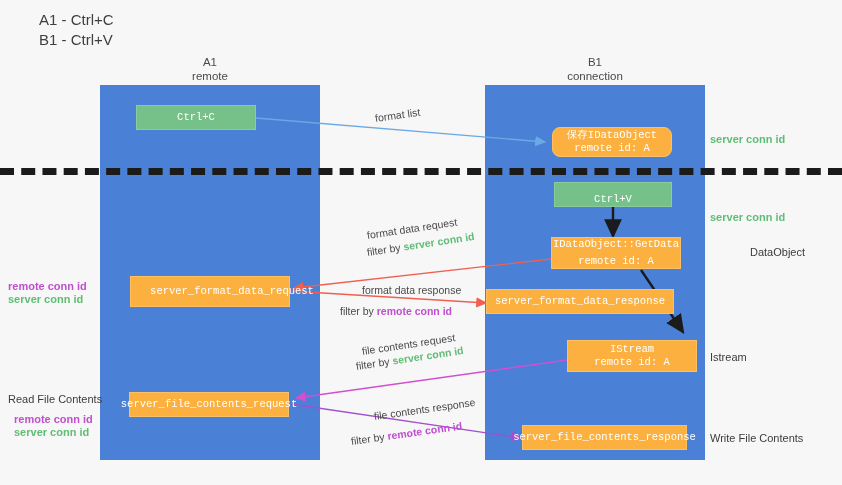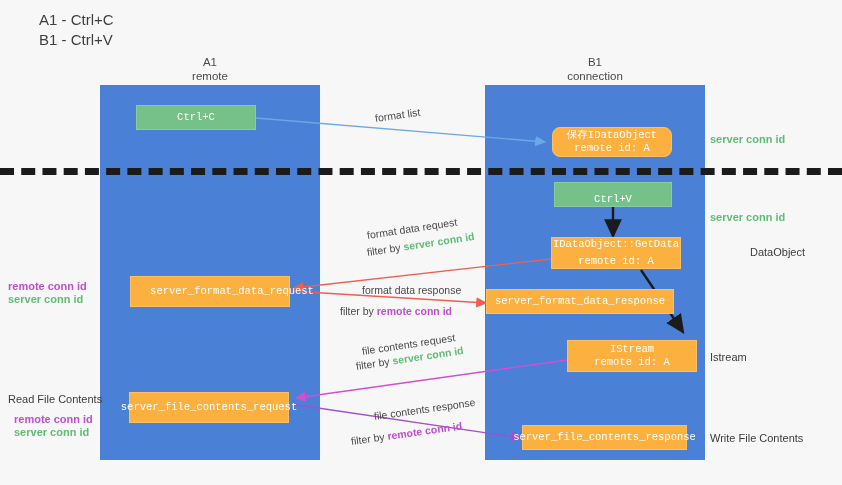--- a/index.html
+++ b/index.html
@@ -162,21 +162,21 @@
   <div class="divider"></div>
 
   <div class="box green" style="left:136px; top:105px; width:120px; height:25px;">
     <span>Ctrl+C</span>
   </div>
 
   <div class="box orange" style="left:130px; top:276px; width:160px; height:31px;padding-left:44px;">
     <span>server_format_data_request</span>
   </div>
 
-  <div class="box orange" style="left:129px; top:392px; width:160px; height:31px;">
+  <div class="box orange" style="left:129px; top:392px; width:160px; height:25px;">
     <span>server_file_contents_request</span>
   </div>
 
   <div class="box orange" style="left:552px; top:127px; width:120px; height:30px;border-radius:8px;">
     <span>保存IDataObject</span>
     <span>remote id: A</span>
   </div>
 
   <div class="box green" style="left:554px; top:182px; width:118px; height:25px;justify-content:flex-end;">
     <span>Ctrl+V</span>

